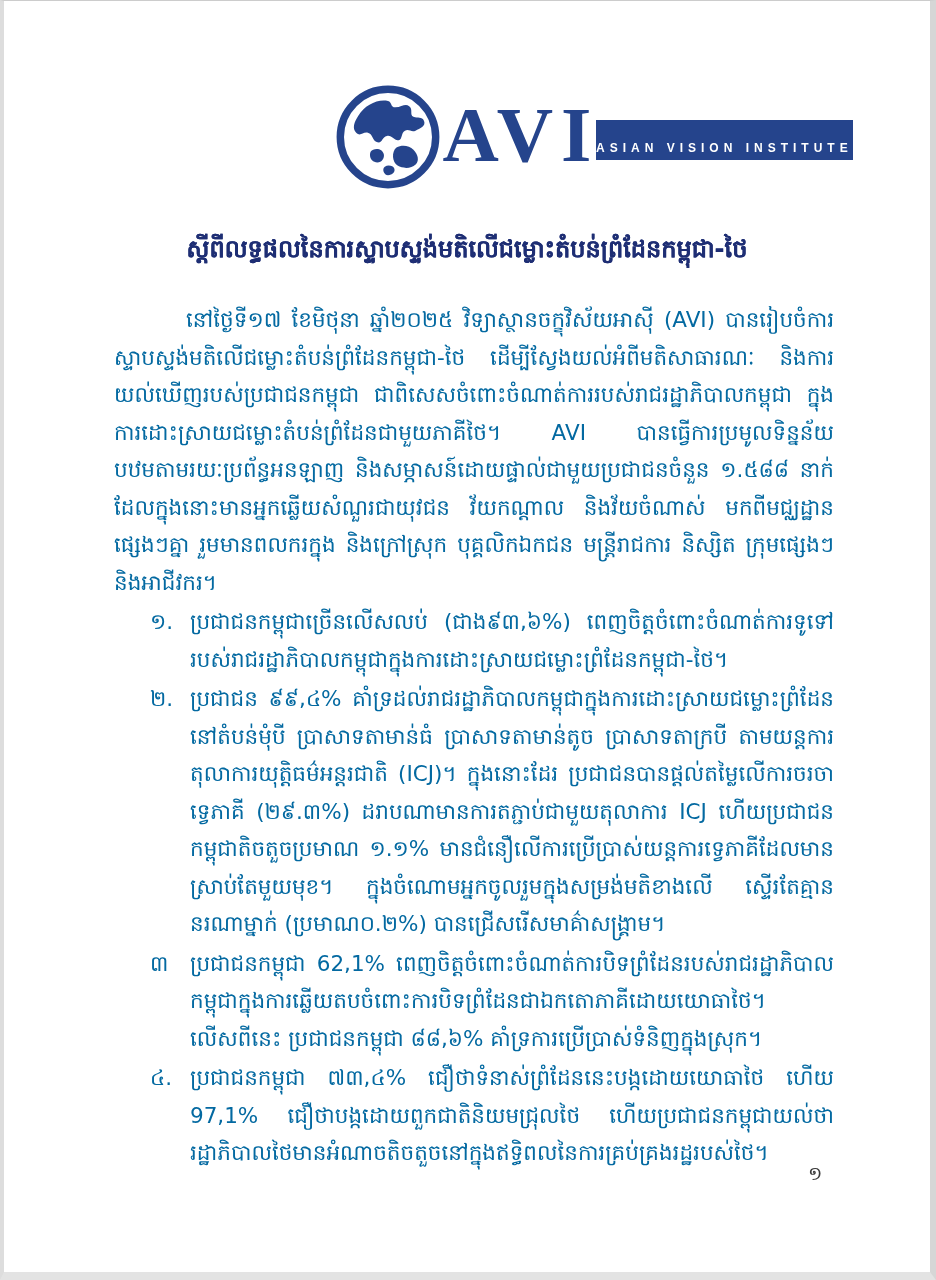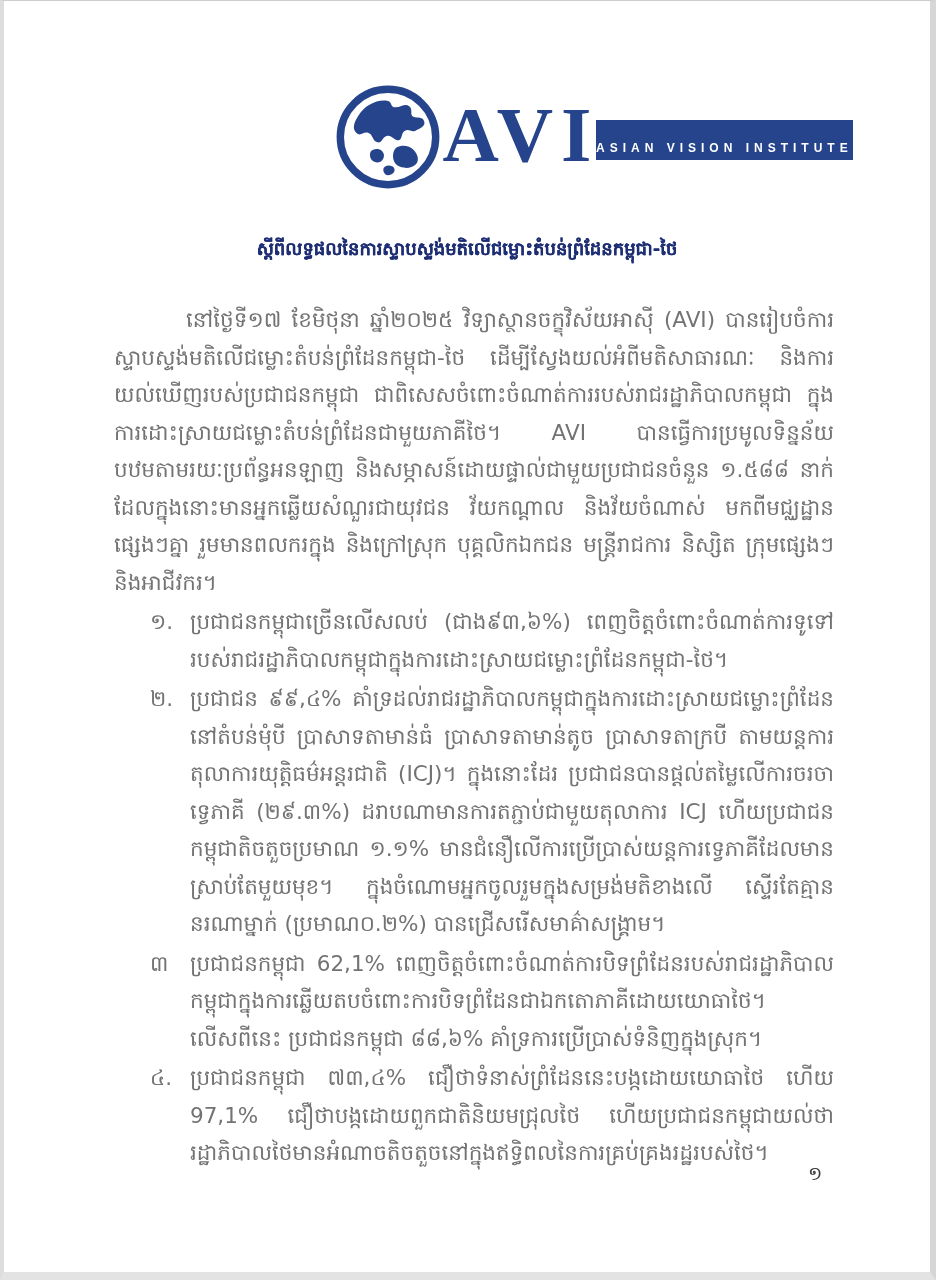--- a/index.html
+++ b/index.html
@@ -57,28 +57,28 @@
   }
   
   .doc-title{
     margin-top:38px;
     text-align:center;
     color:#1e2e74;
     font-weight:bold;
     text-shadow:0 0 0.6px #1e2e74;
   }
   .doc-title .t1{font-size:29px;line-height:40px;}
-  .doc-title .t2{font-size:18px;line-height:44px;}
+  .doc-title .t2{font-size:24px;line-height:44px;}
   
   .doc-body{
     margin:30px 96px 0 110px;
     font-size:21.5px;
     line-height:37.5px;
     text-align:justify;
-    color:#737373;
+    color:#0369a1;
   }
   .para-indent{text-indent:72px;margin:0;}
   .lead-in{text-indent:72px;margin:0;}
   ol.survey-list{
     list-style:none;
     margin:0;padding:0 0 0 36px;
   }
   ol.survey-list li{
     display:flex;
     align-items:flex-start;

